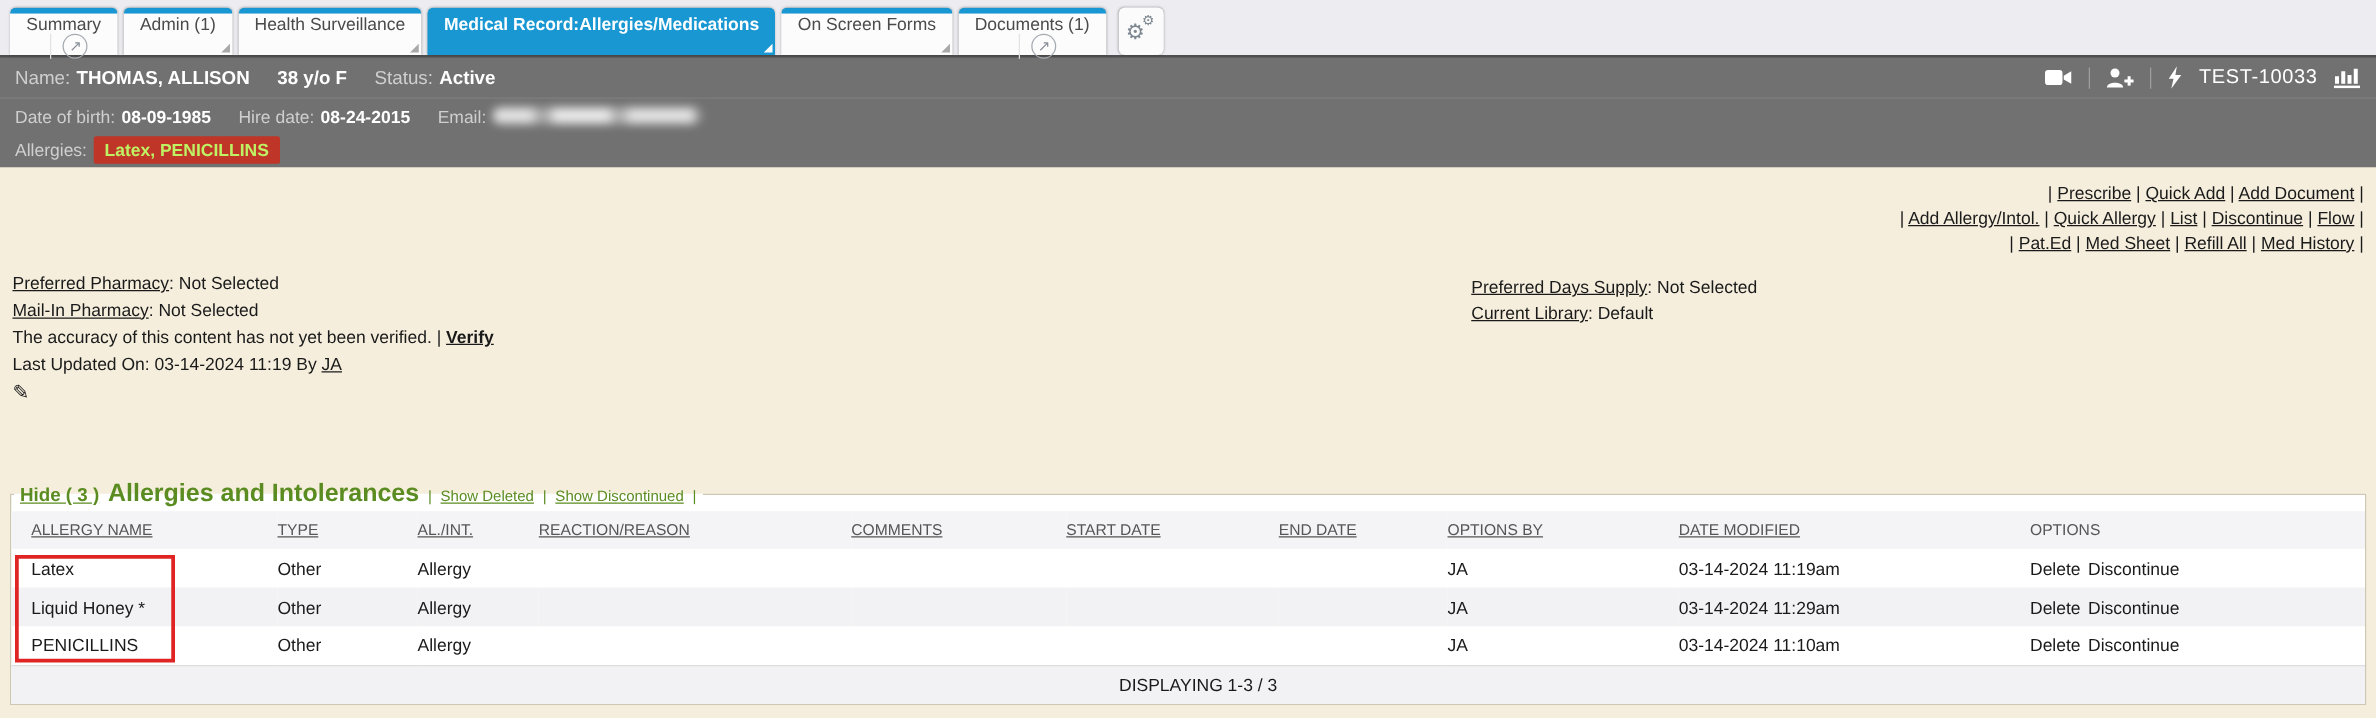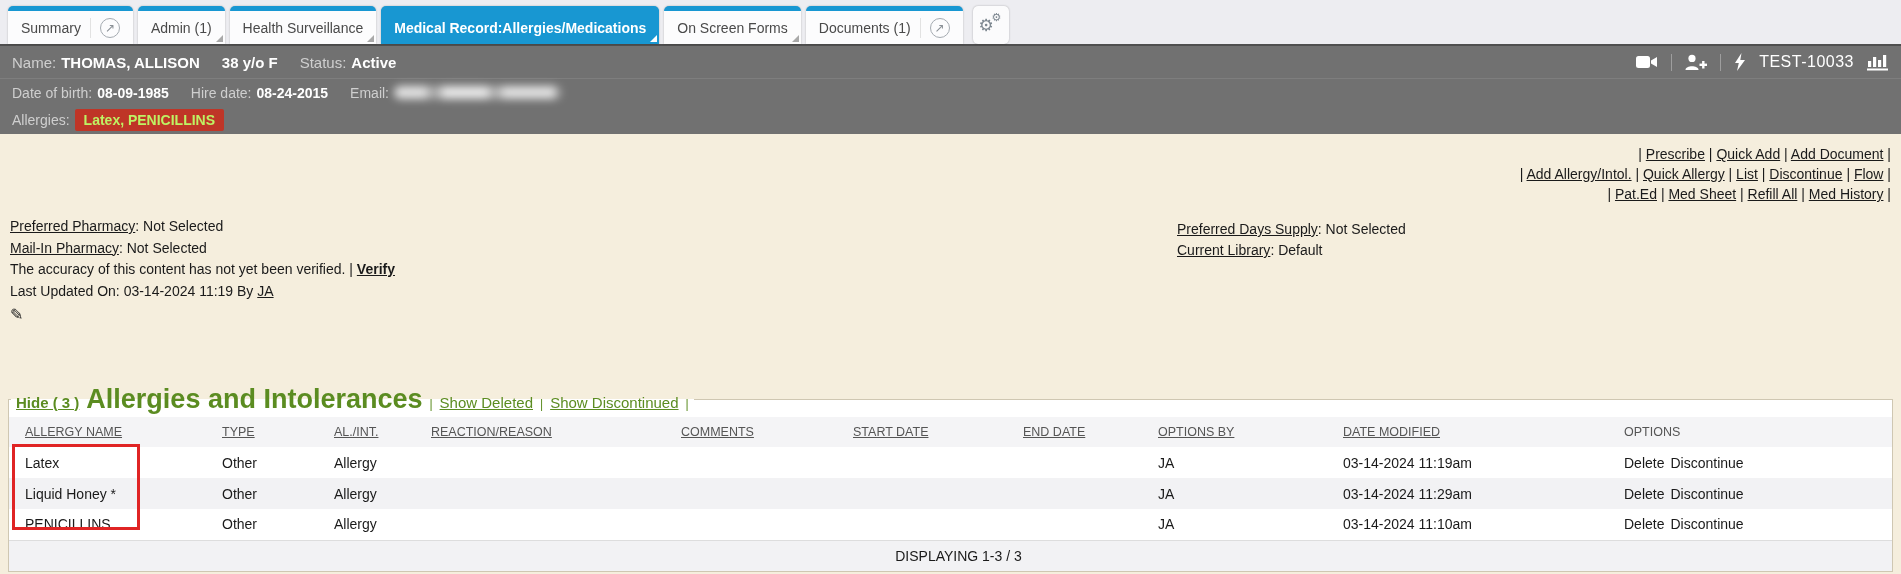--- a/index.html
+++ b/index.html
@@ -5,21 +5,21 @@
   * { box-sizing: border-box; margin: 0; padding: 0; }
   html,body { width:1901px; height:574px; overflow:hidden;
     font-family:"Liberation Sans", sans-serif; background:#f5eedd; }
 
   
   .tabbar { height:44px; background:#ededf1; display:flex; align-items:flex-end;
     padding:0 0 0 8px; gap:5px; }
   .tab { position:relative; display:flex; align-items:center; background:#fcfcfd;
     border-radius:5px 5px 0 0; padding:0 13px; height:38px; border-top:5px solid #1897d2;
     color:#4a4a4a; font-size:14px; box-shadow:0 0 2px rgba(0,0,0,.25); cursor:pointer;
-    white-space:nowrap; }
+    white-space:nowrap;flex-direction:column; }
   .tab.active { background:#1897d2; border-top-color:#1897d2; color:#fff; font-weight:bold; }
   .fold { position:absolute; bottom:2px; right:2px; width:0; height:0;
     border-style:solid; border-width:0 0 7px 7px;
     border-color:transparent transparent #a9a9a9 transparent; }
   .tab.active .fold { border-bottom-color:#ffffff; }
   .detach { margin-left:9px; padding-left:9px; border-left:1px solid #e2e2e2;
     display:flex; align-items:center; }
   .detach-circle { width:20px; height:20px; border:1.5px solid #a5abb1; border-radius:50%;
     color:#8a9096; font-size:12px; display:flex; align-items:center; justify-content:center; }
   .gearbtn { position:relative; height:38px; width:36px; background:#fbfbfc; border-radius:5px;
@@ -60,23 +60,23 @@
   .ulink { text-decoration:underline; cursor:pointer; color:#1a1a1a; }
   .bold { font-weight:bold; }
   .pencil { font-size:16px; cursor:pointer; display:inline-block; margin-top:2px; }
 
   
   .alg-fieldset { position:absolute; left:8px; right:8px; top:250px;
     border:1px solid #cfc7b2; background:#ffffff; }
   .alg-legend { margin-left:2px; padding:0 5px; display:flex; align-items:baseline;
     gap:7px; color:#5b8c21; white-space:nowrap; }
   .hide-link { font-size:15px; font-weight:bold; text-decoration:underline; cursor:pointer; }
-  .alg-title { font-size:27px; font-weight:bold; }
+  .alg-title { font-size:20px; font-weight:bold; }
   .small-green { font-size:12px; }
-  .small-green-link { font-size:15px; text-decoration:underline; cursor:pointer; }
+  .small-green-link { font-size:12px; text-decoration:underline; cursor:pointer; }
 
   table.alg { width:100%; border-collapse:collapse; margin-top:2px; }
   table.alg th { background:#f4f4f6; height:30px; text-align:left; font-size:12.5px;
     font-weight:normal; color:#555; cursor:pointer;margin-top:48px; }
   table.alg th .thu { text-decoration:underline; }
   table.alg td { height:31px; font-size:14px; color:#1a1a1a; }
   table.alg td:first-child, table.alg th:first-child { padding-left:16px; }
   tr.stripe { background:#f2f2f4; }
   .opt-link { cursor:pointer; margin-right:6px; }
   td.footer-cell { background:#f2f2f4; text-align:center; font-size:13px; color:#444;

